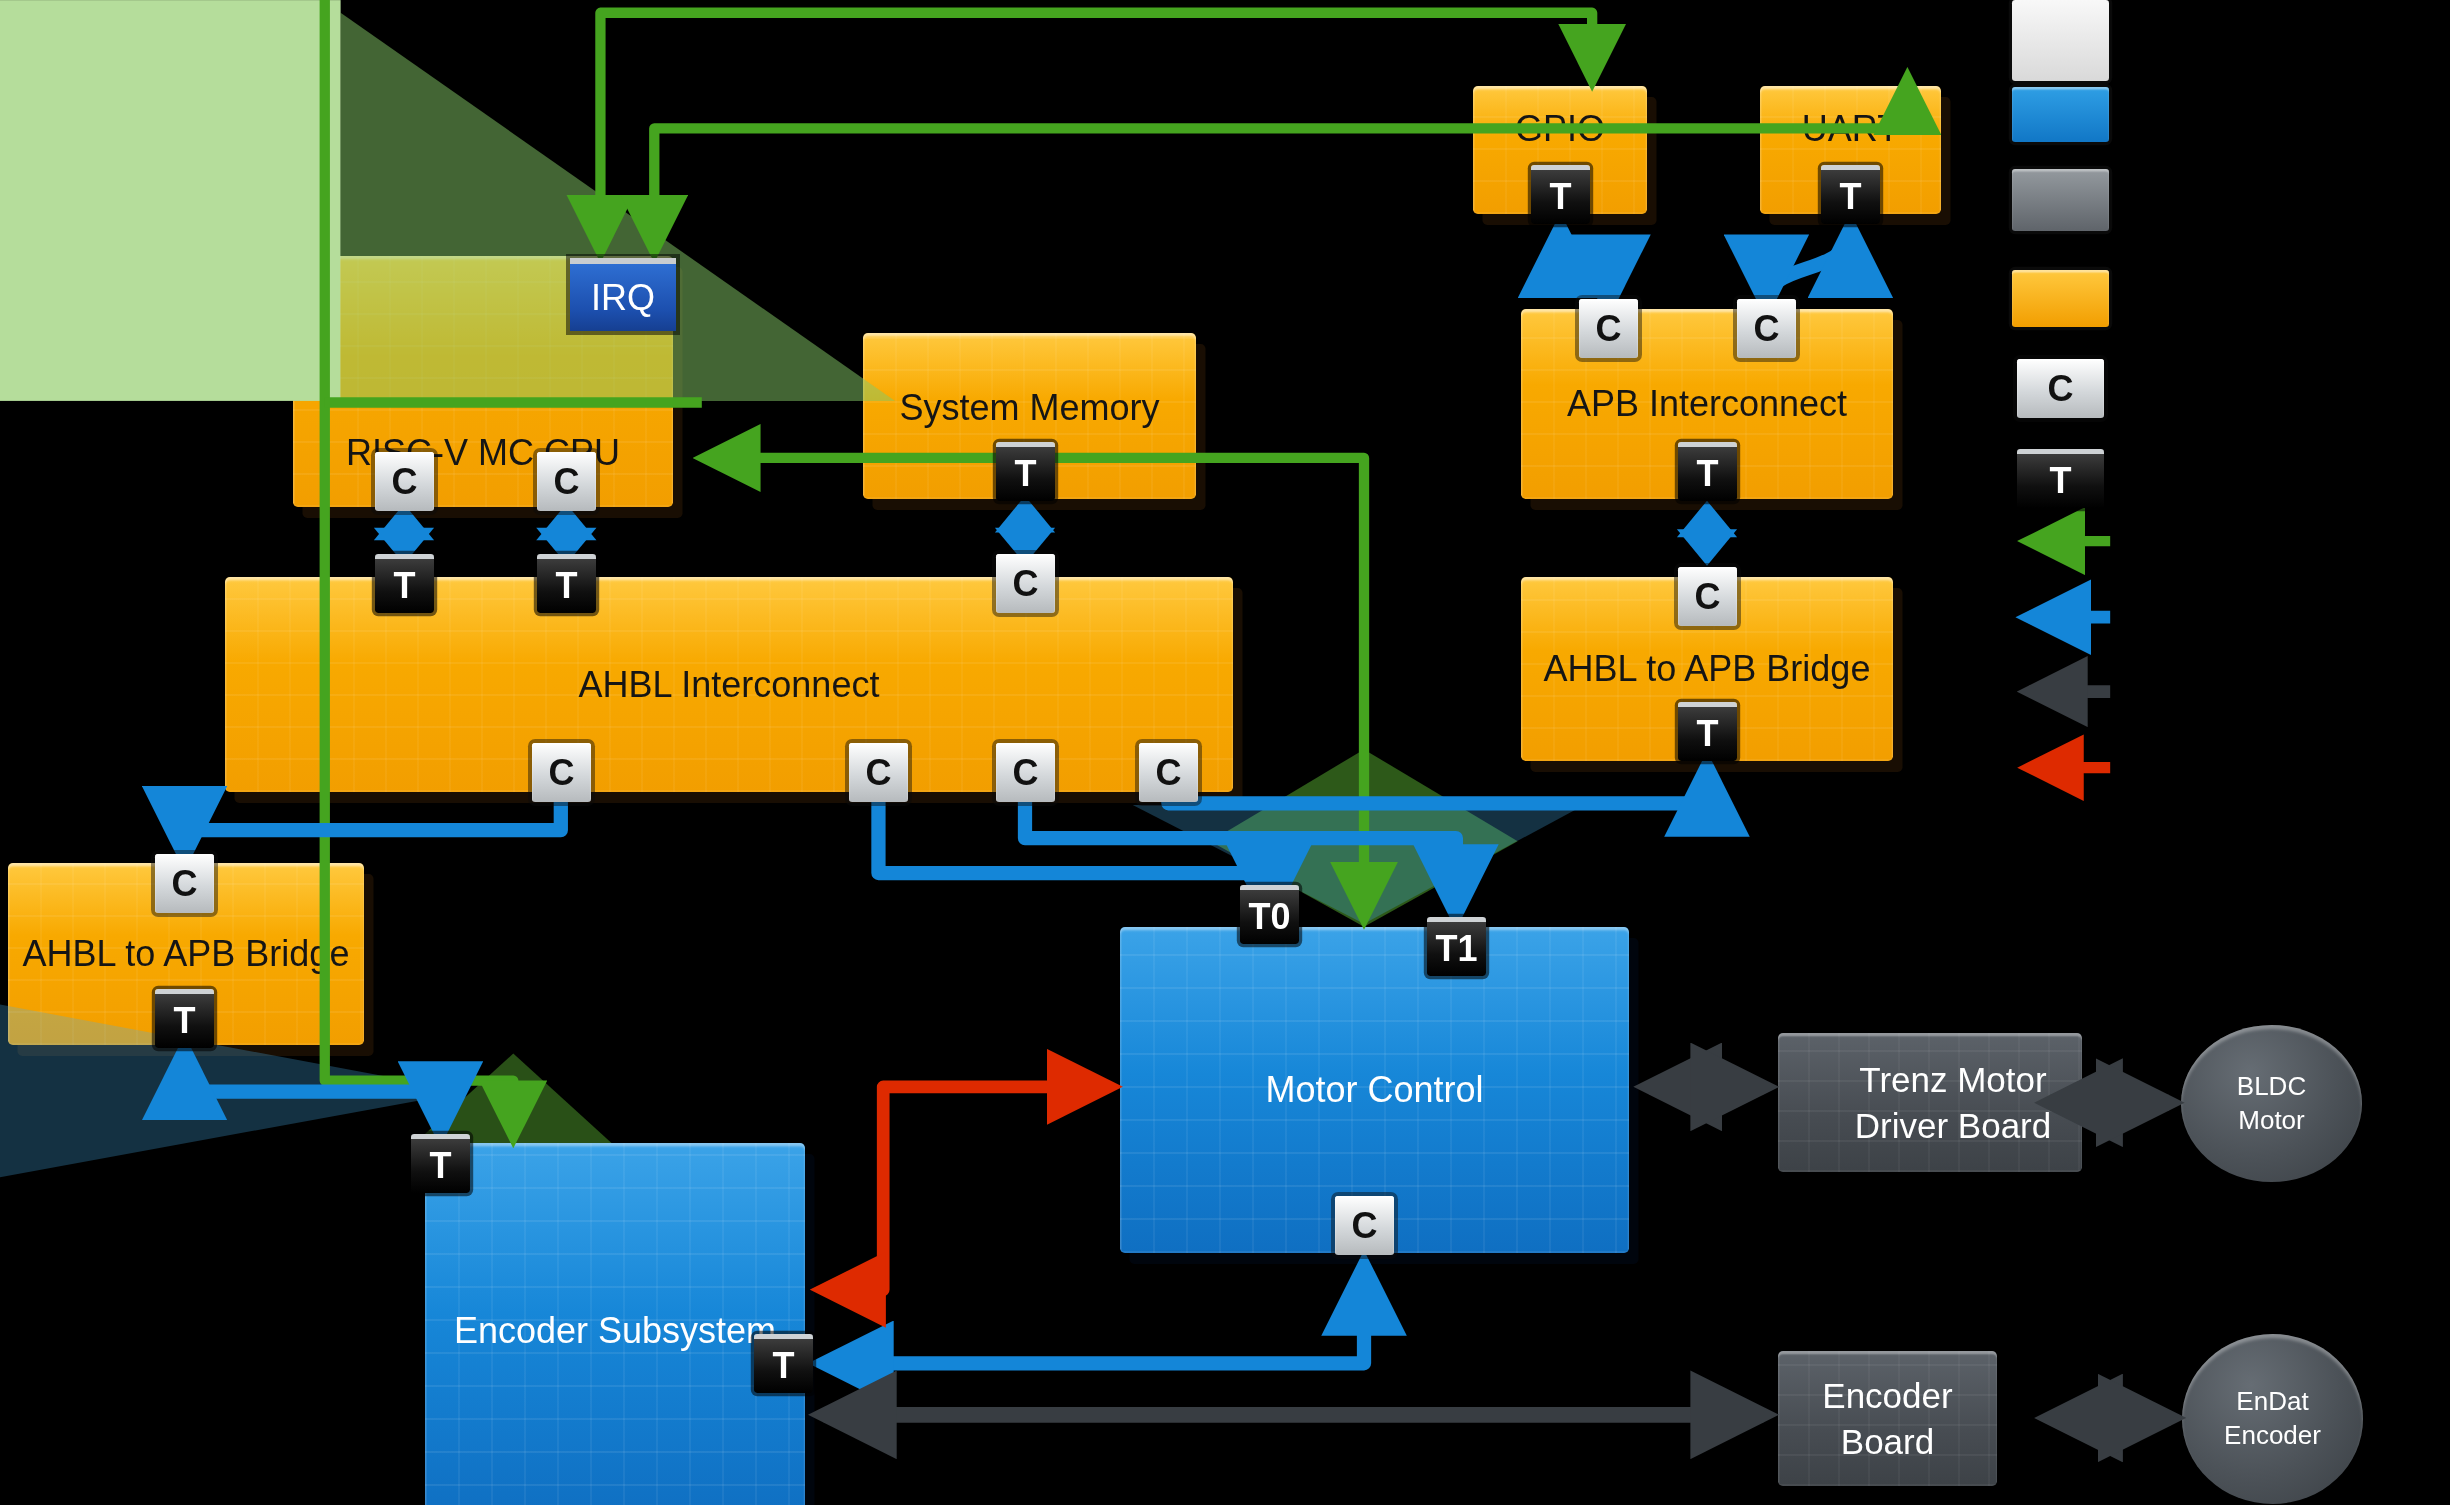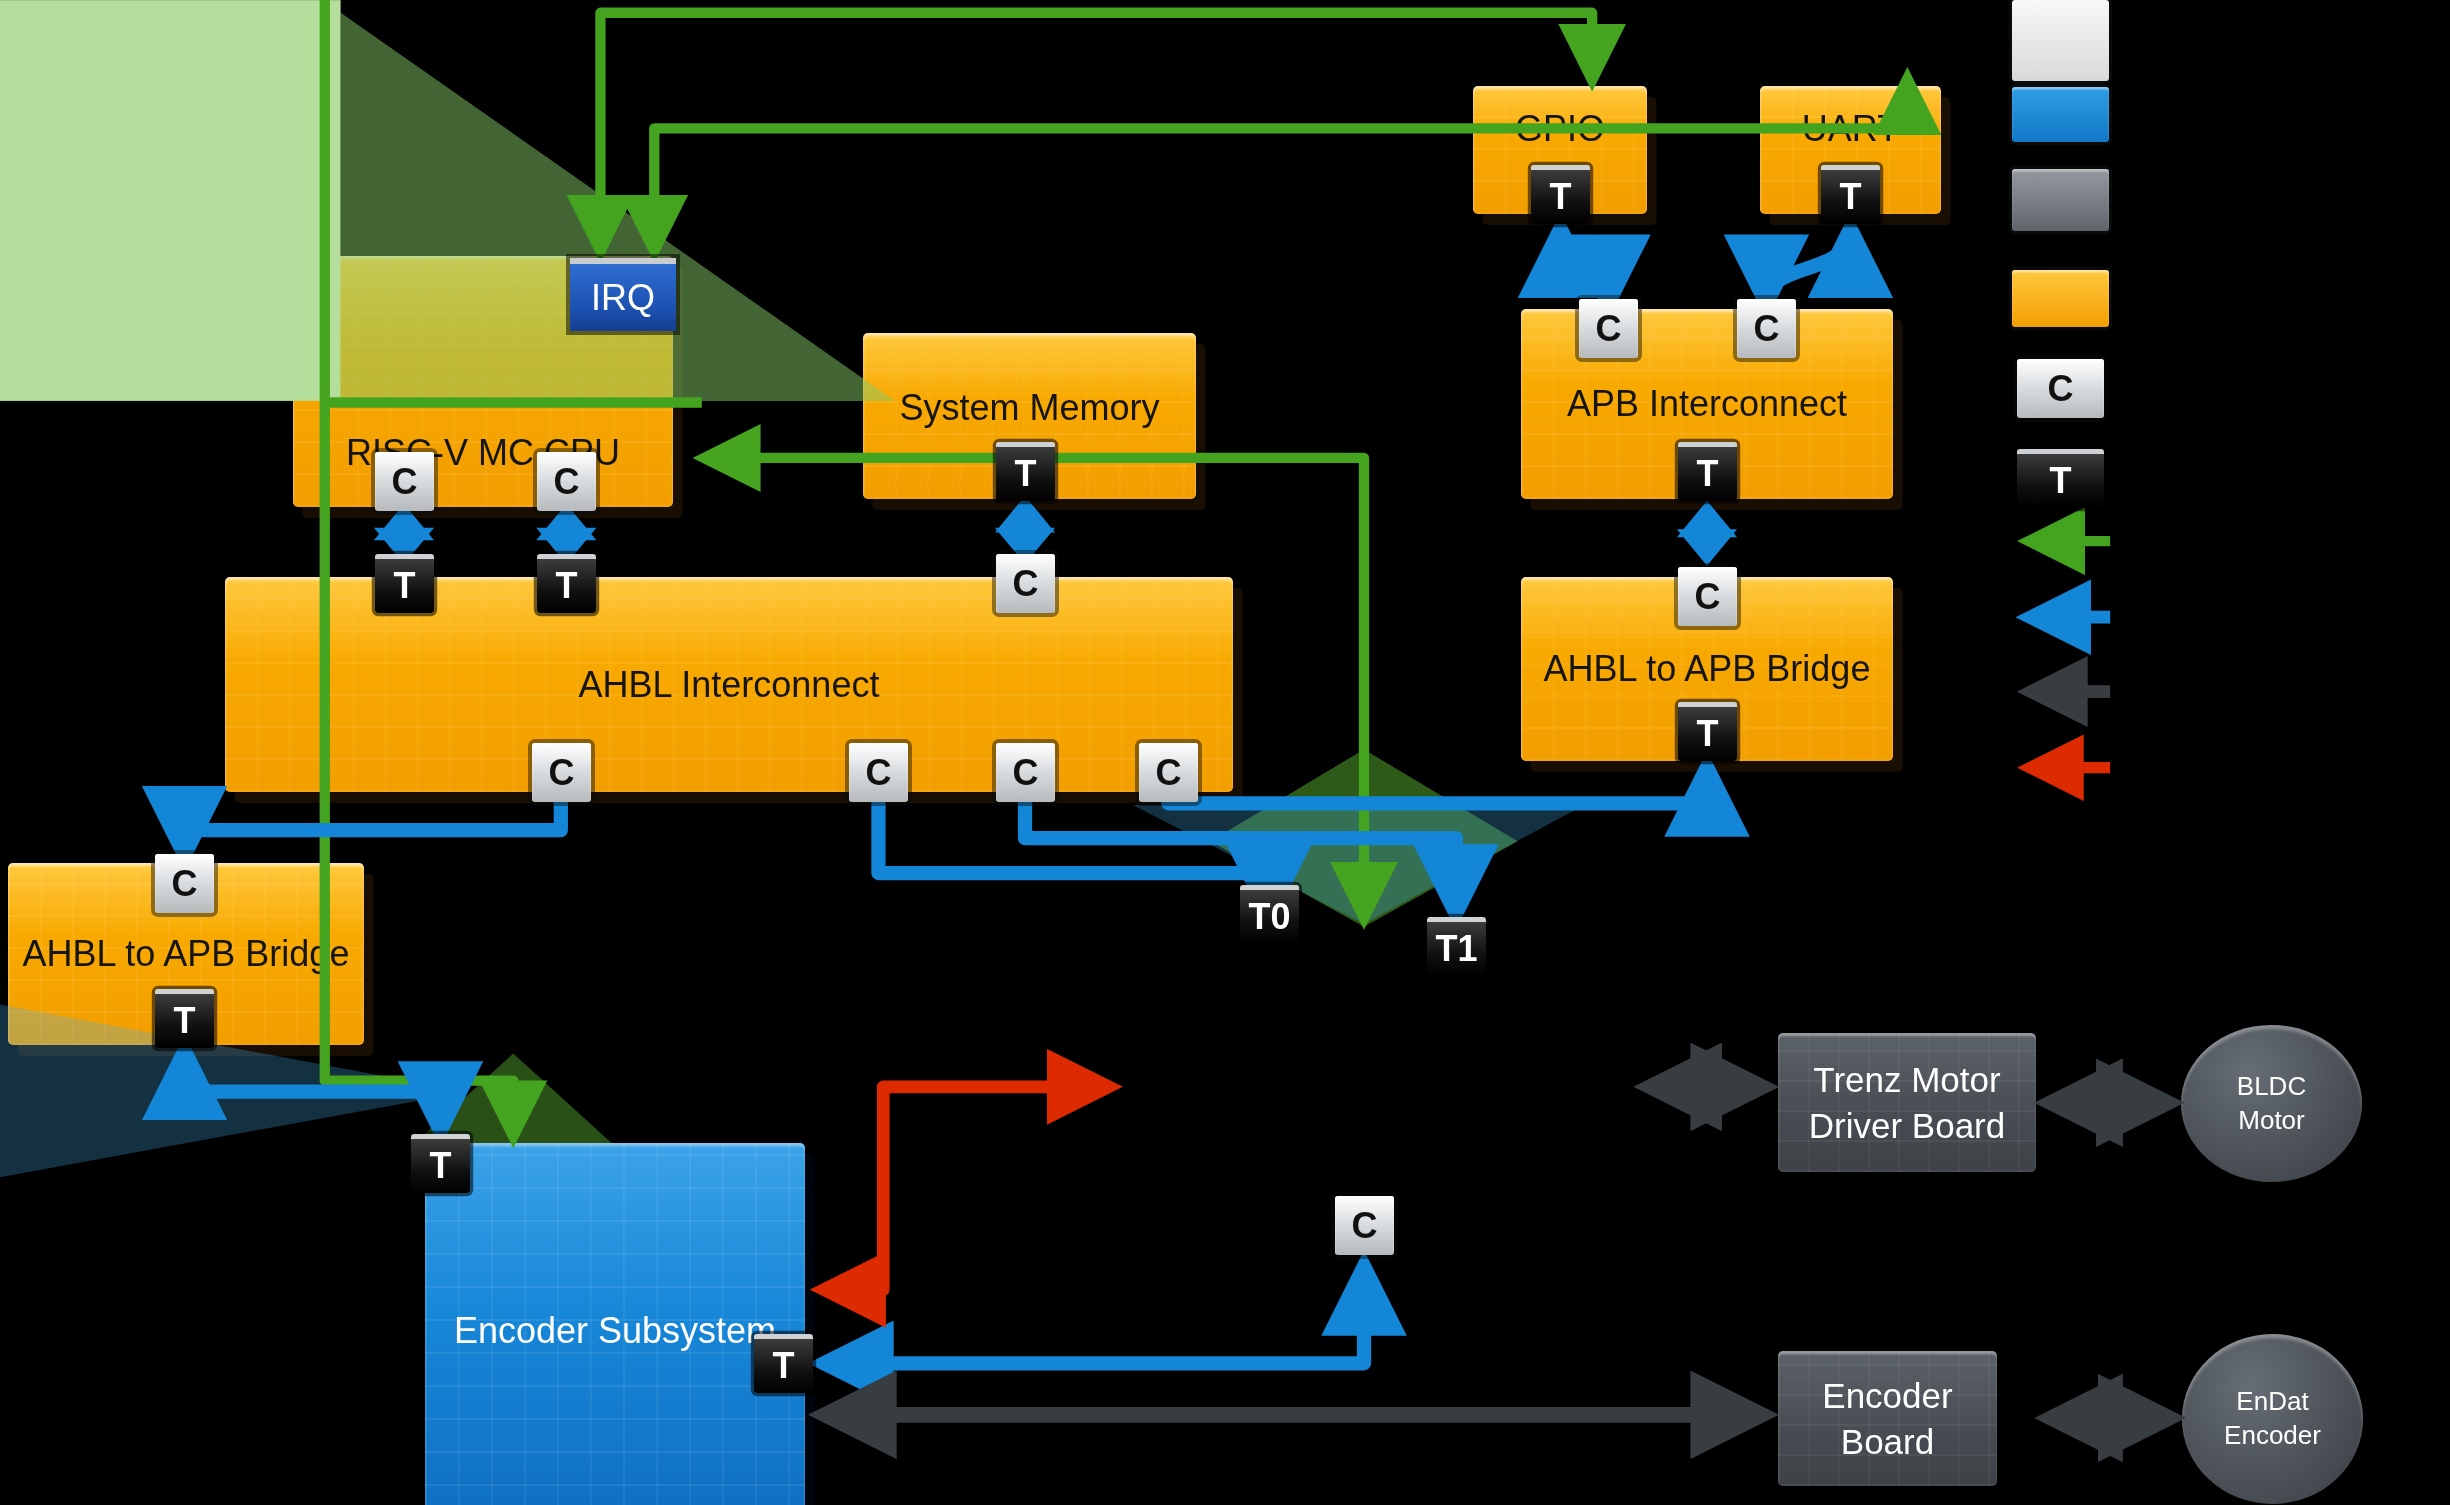--- a/index.html
+++ b/index.html
@@ -74,26 +74,29 @@
   </div>
 
   <div class="block orange" style="left:1521px;top:577px;width:372px;height:184px;">
     <span class="lbl">AHBL to APB Bridge</span>
   </div>
 
   <div class="block orange" style="left:8px;top:863px;width:356px;height:182px;">
     <span class="lbl">AHBL to APB Bridge</span>
   </div>
 
+  <div class="block blue" style="left:1120px;top:927px;width:509px;height:326px;">
+    <span class="lbl">Motor Control</span>
+  </div>
 
   <div class="block blue" style="left:425px;top:1143px;width:380px;height:376px;">
     <span class="lbl">Encoder Subsystem</span>
   </div>
 
-  <div class="block darkbox" style="left:1778px;top:1033px;width:258px;height:139px;">
+  <div class="block darkbox" style="left:1778px;top:1033px;width:258px;height:139px;padding-left:46px;">
     <span class="lbl" style="width:206px;">Trenz Motor Driver Board</span>
   </div>
 
   <div class="block ellipse" style="left:2181px;top:1025px;width:181px;height:157px;">
     <span class="lbl" style="width:111px;">BLDC Motor</span>
   </div>
 
   <div class="block darkbox" style="left:1778px;top:1351px;width:219px;height:135px;">
     <span class="lbl" style="width:174px;">Encoder Board</span>
   </div>

